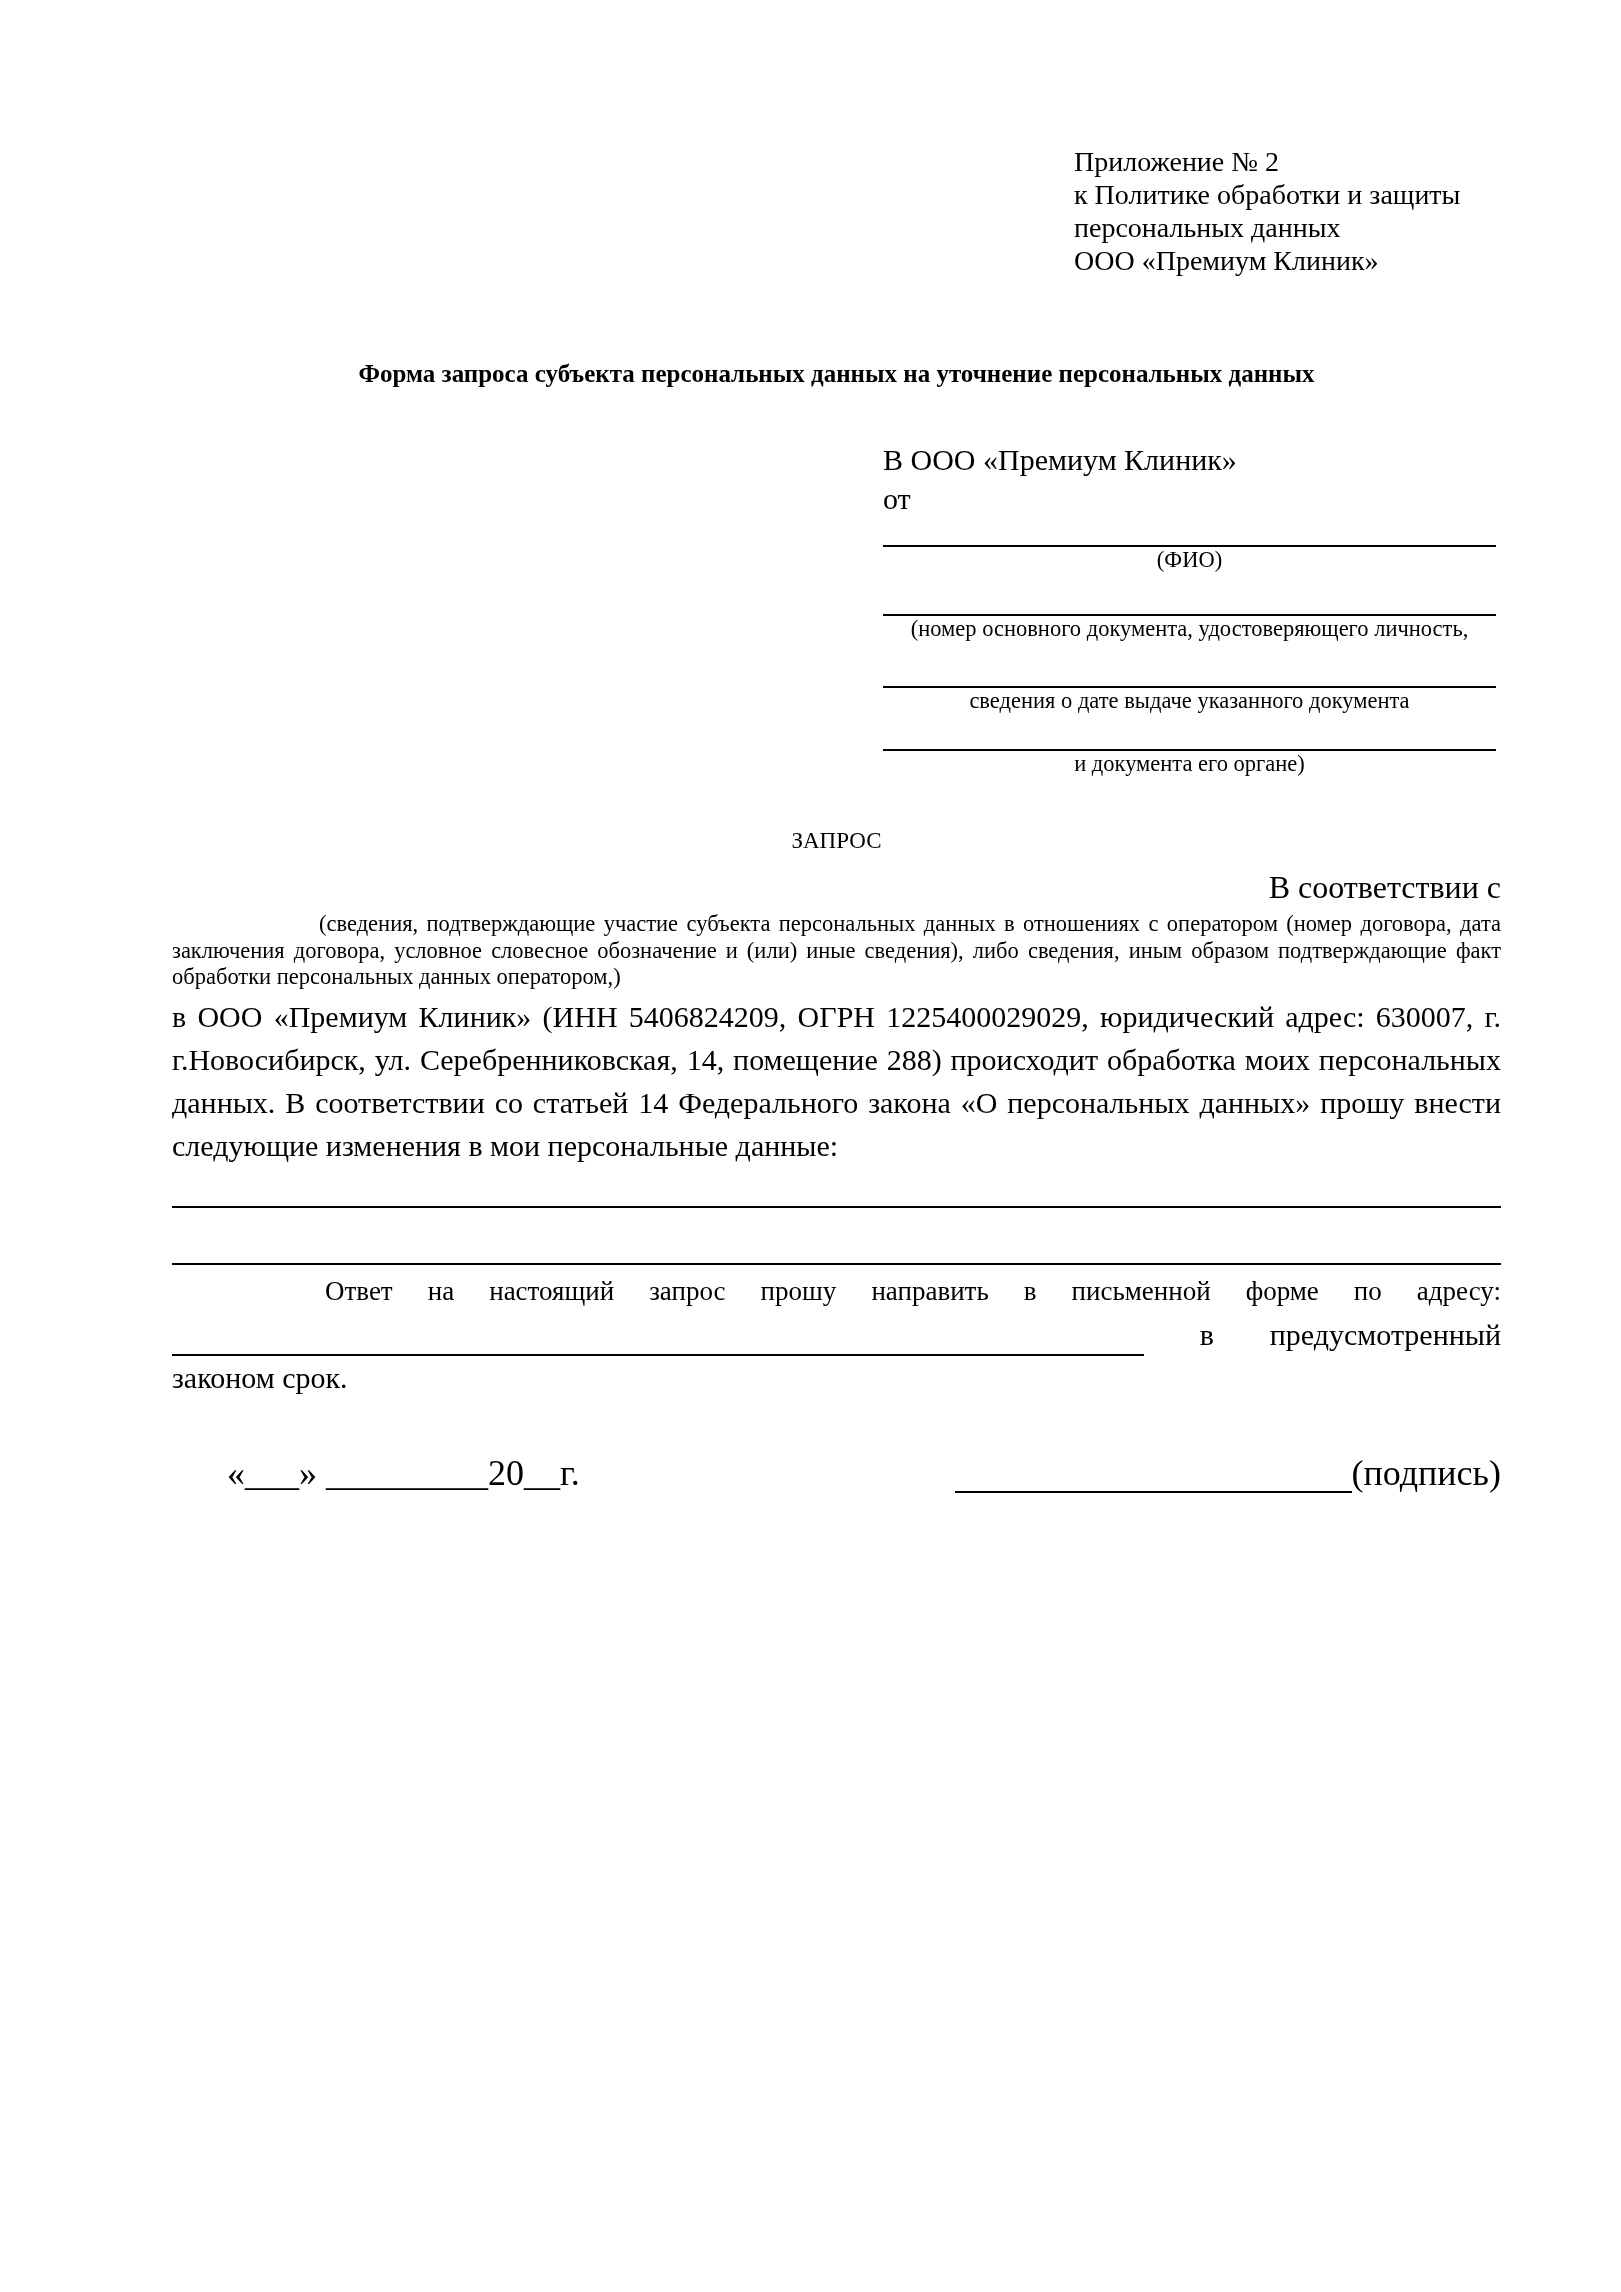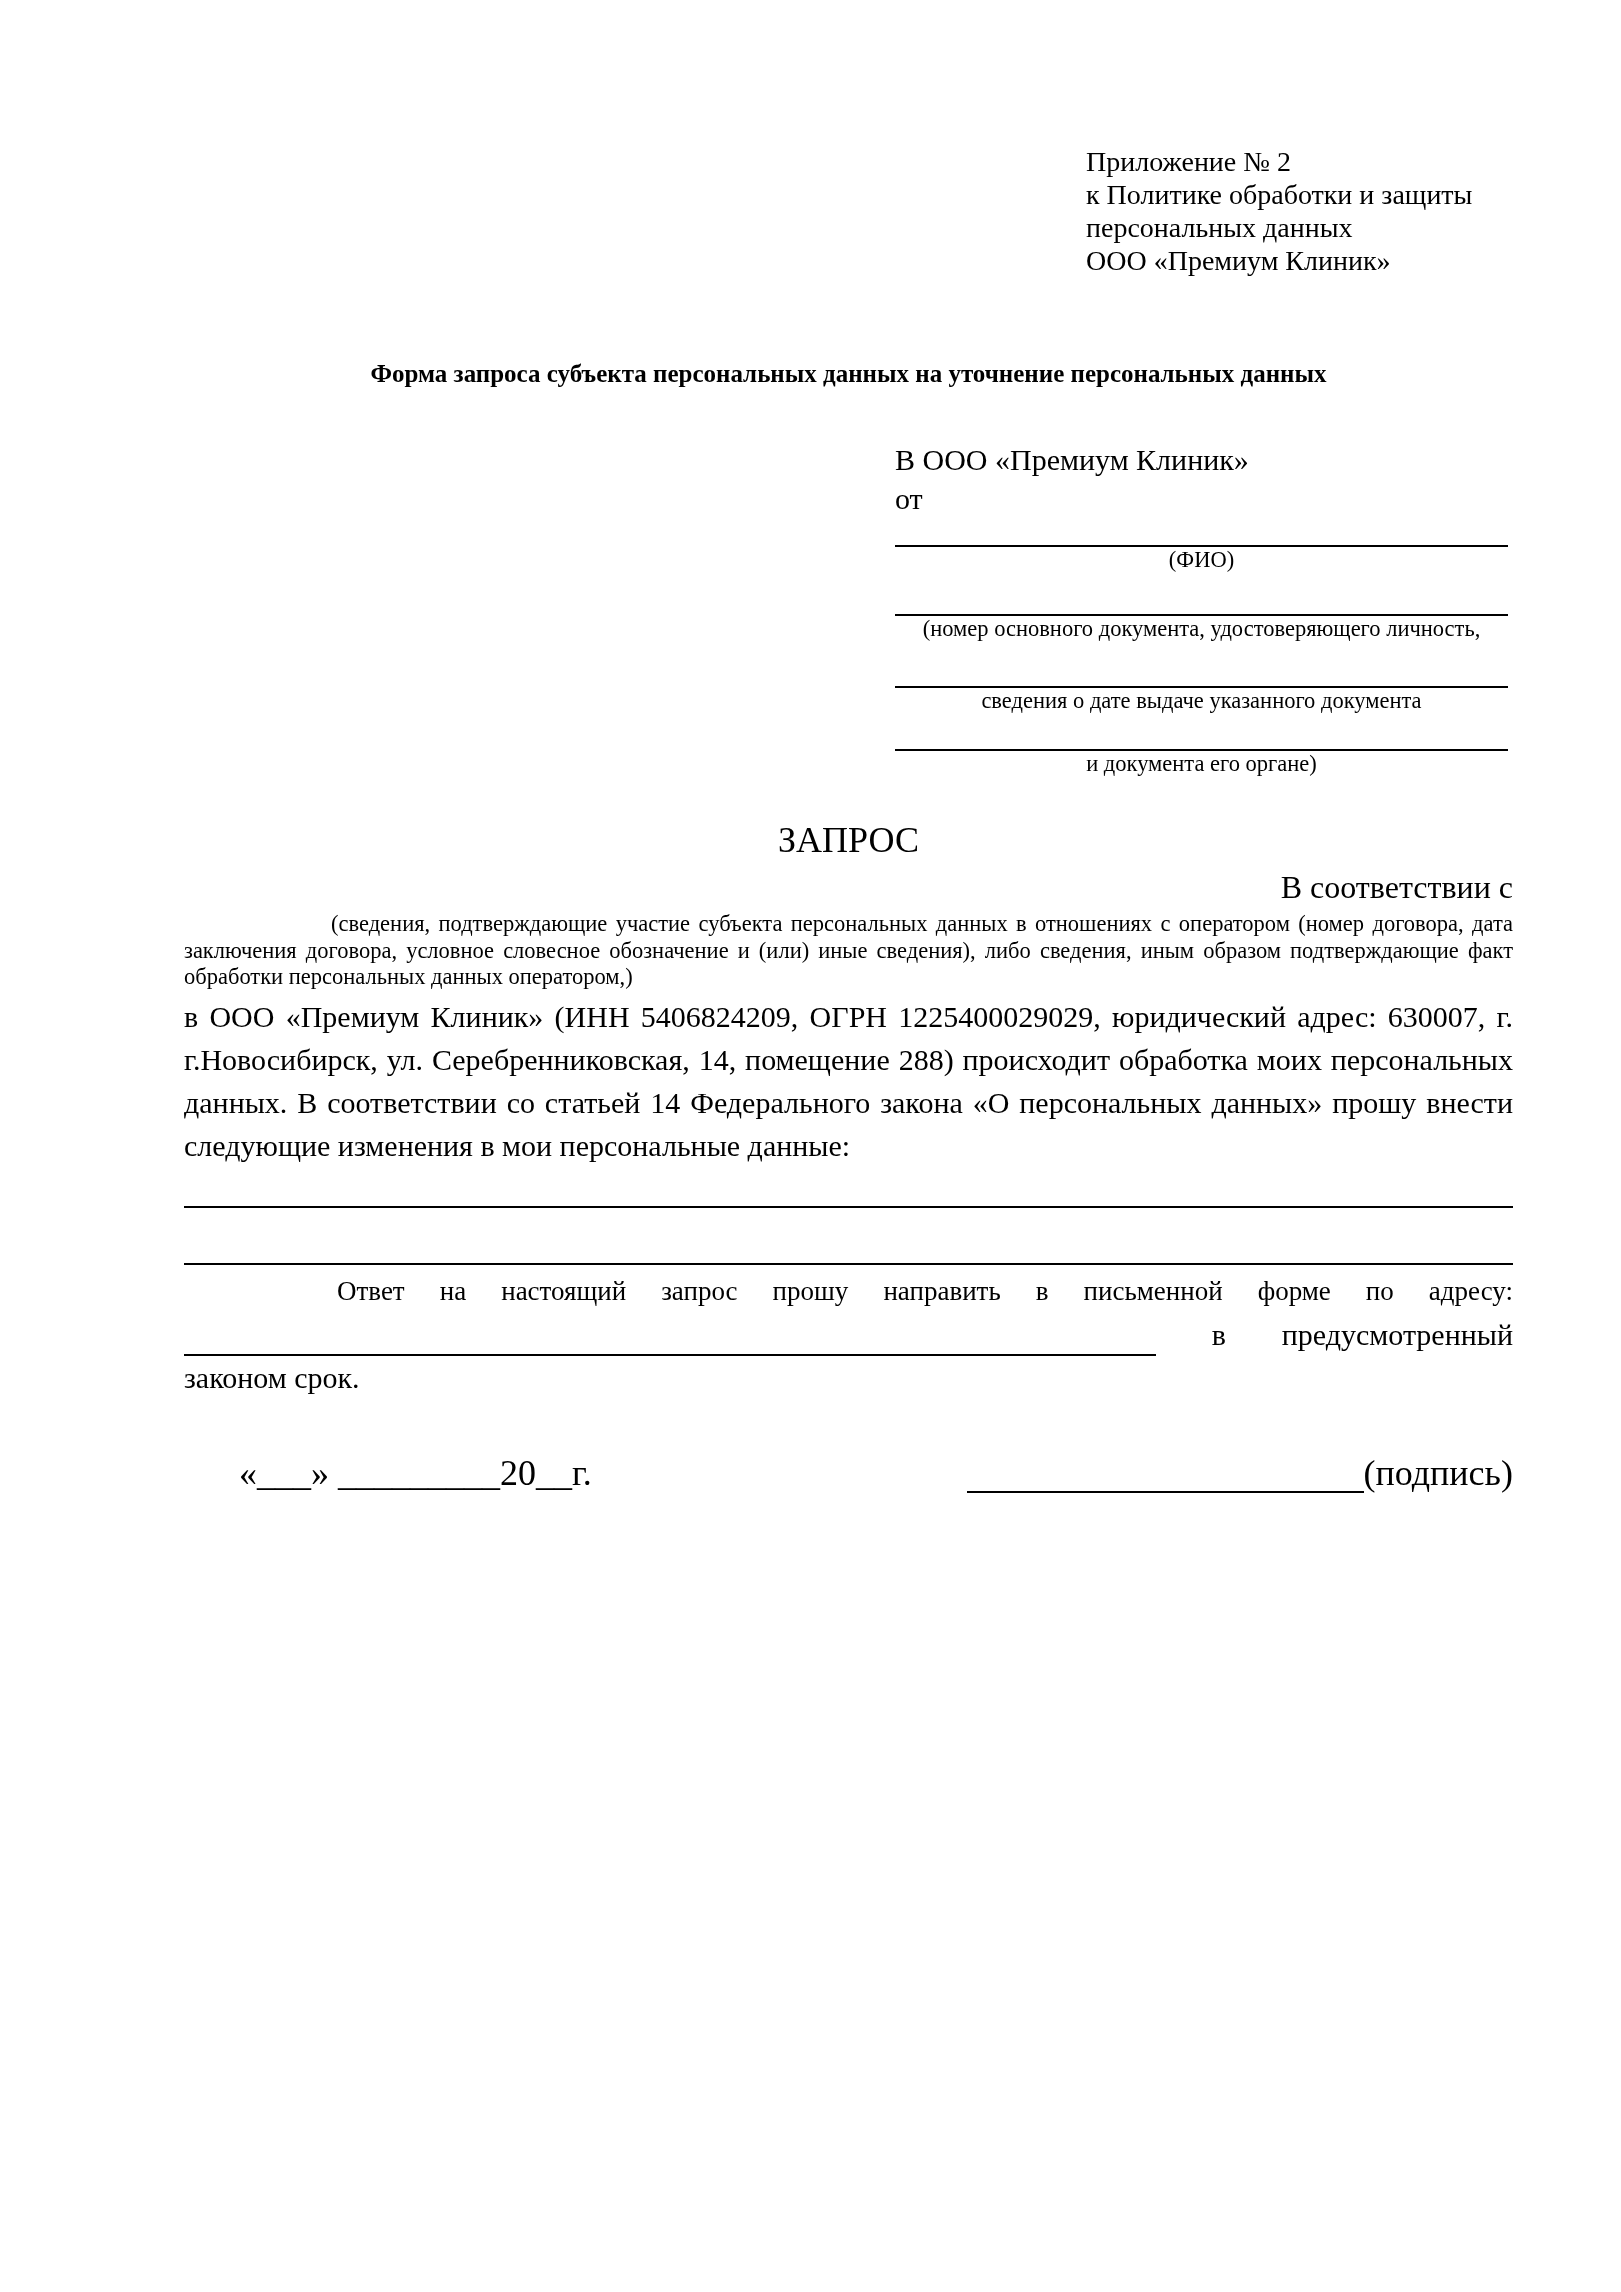--- a/index.html
+++ b/index.html
@@ -9,21 +9,21 @@
     width: 1621px;
     height: 2293px;
     margin: 0 auto;
     background: #ffffff;
     font-family: "Liberation Serif", "DejaVu Serif", serif;
     color: #000000;
     overflow: hidden;
   }
   .content {
     position: absolute;
-    left: 184px;
+    left: 172px;
     top: 0;
     width: 1329px;
   }
 
   
   .appendix {
     margin-top: 145px;
     margin-left: 902px;
     font-size: 28px;
     line-height: 33px;
@@ -58,21 +58,21 @@
     white-space: nowrap;
   }
   .field.f1 .rule { margin-top: 27.4px; }
   .field.f2 .rule { margin-top: 41px; }
   .field.f3 .rule { margin-top: 45px; }
   .field.f4 .rule { margin-top: 35px; }
 
   .request-heading {
     margin-top: 47px;
     text-align: center;
-    font-size: 36px;
+    font-size: 23px;
     line-height: 35px;
   }
 
   
   .intro-line {
     margin-top: 9.8px;
     display: flex;
     align-items: flex-end;
     font-size: 32px;
     line-height: 39px;

